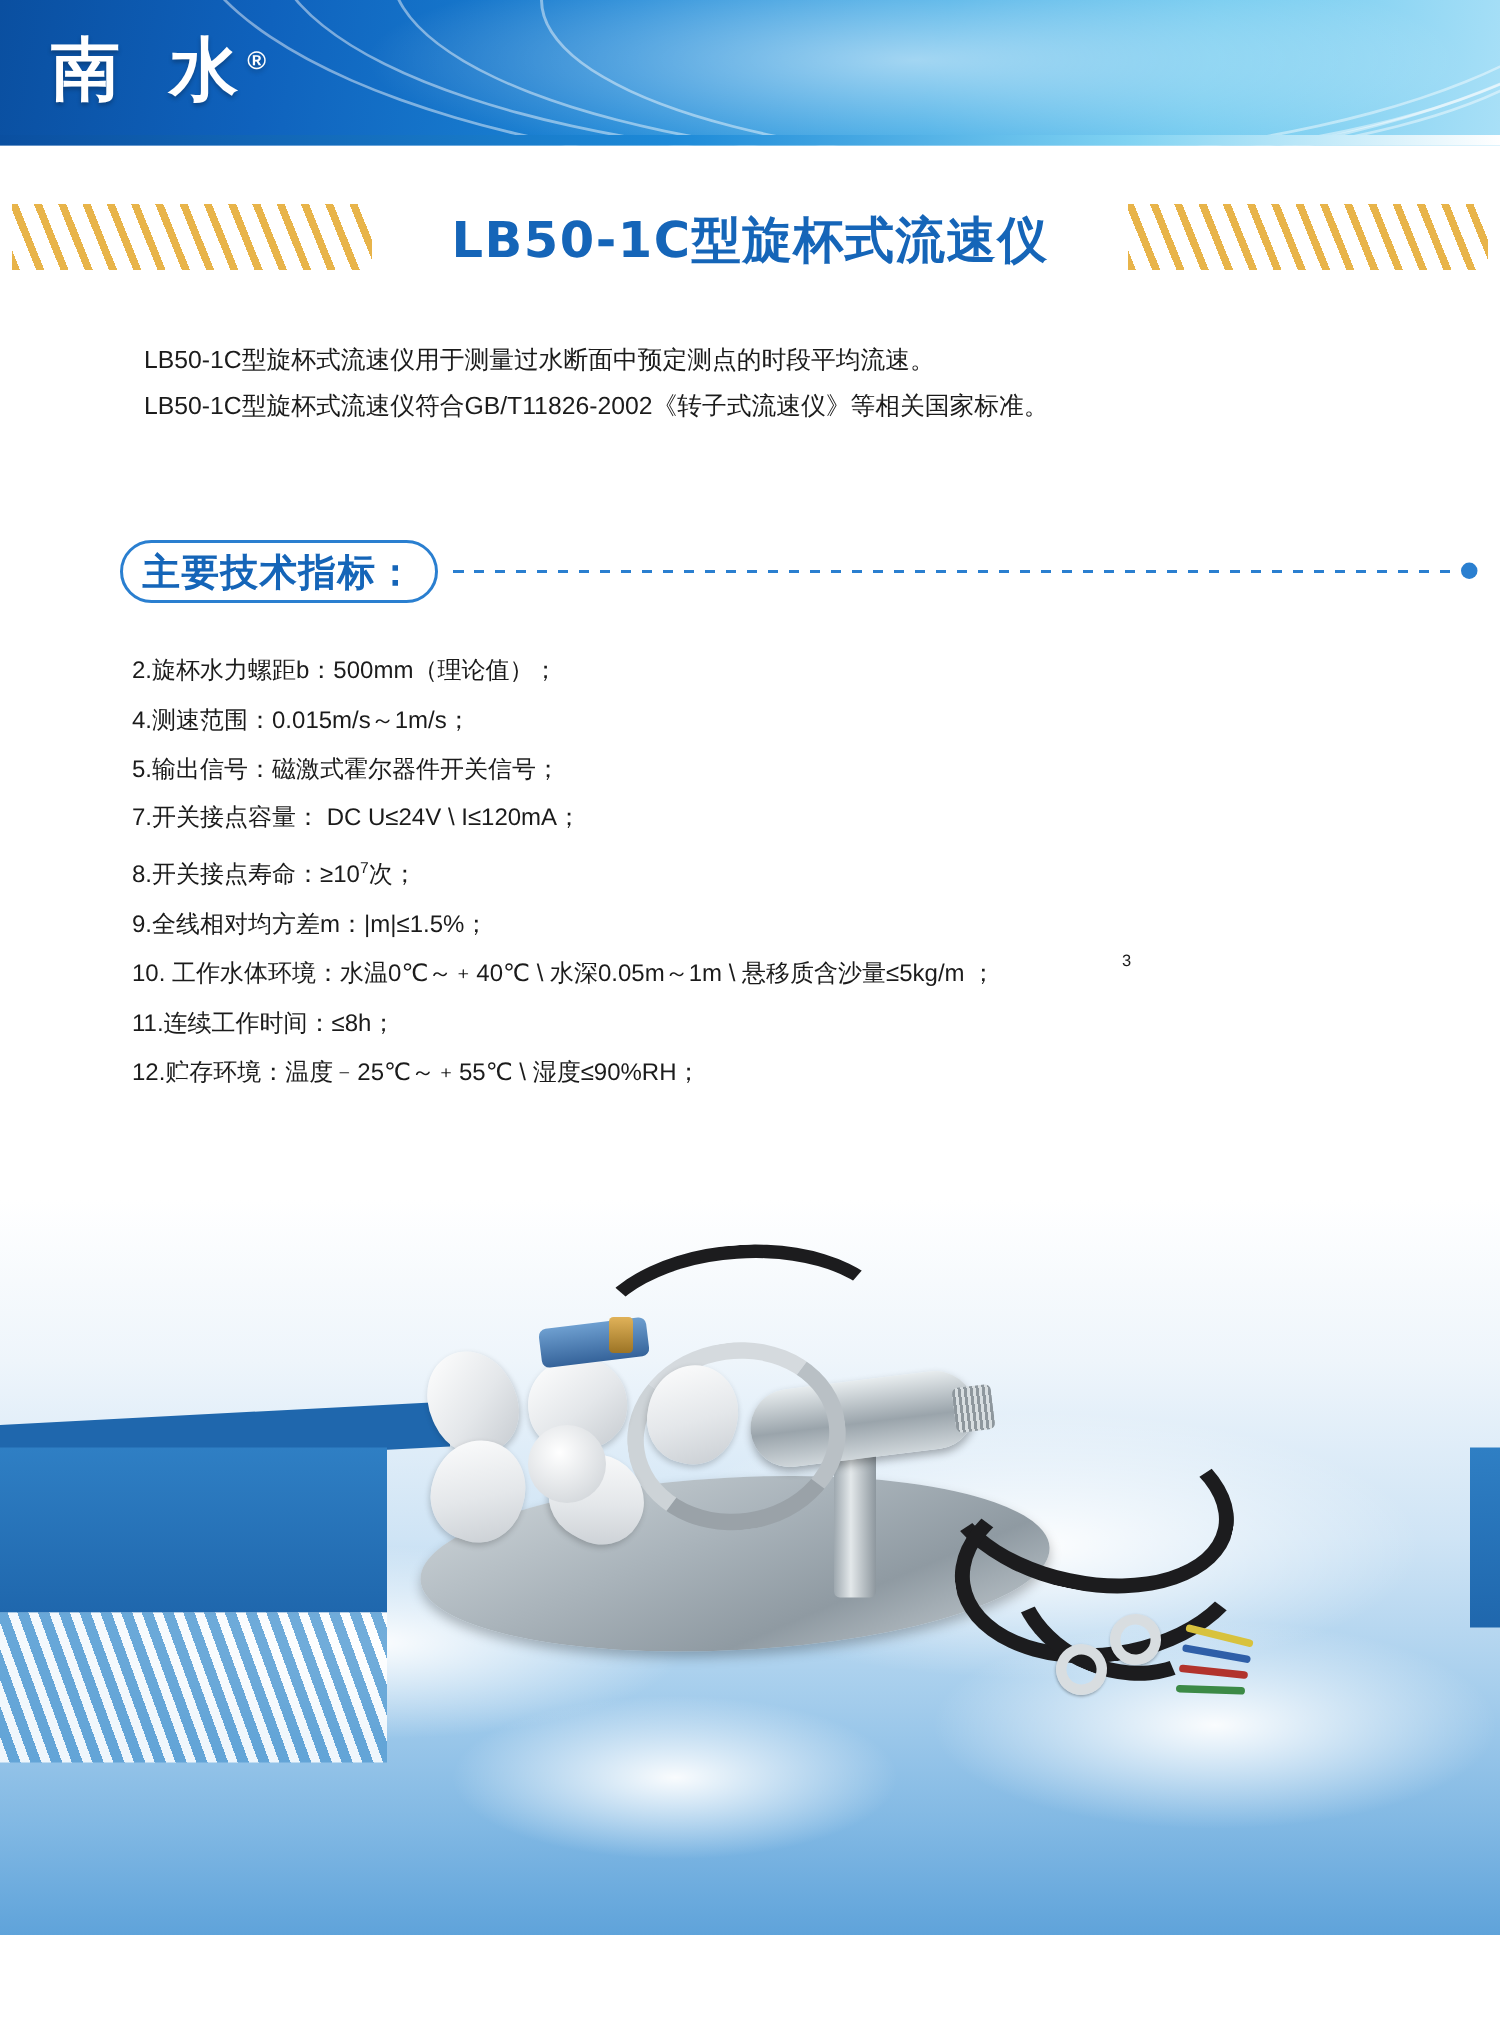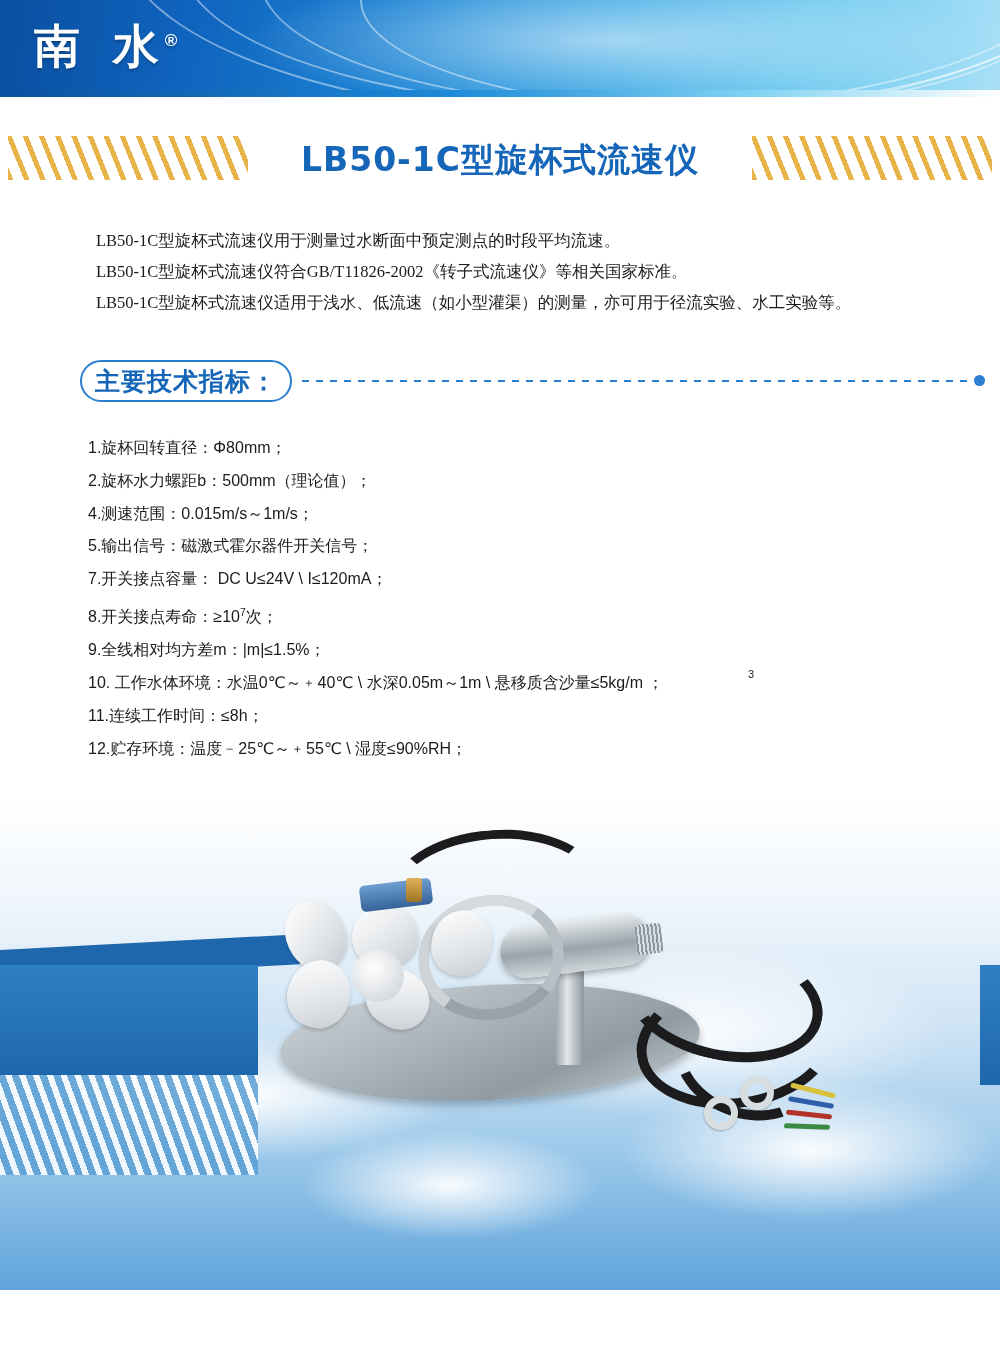--- a/index.html
+++ b/index.html
@@ -60,21 +60,21 @@
     position:absolute; left:250px; width:500px; top:0; height:60px;
     text-align:center; line-height:60px;
     font-size:33px; font-weight:bold; color:#1565b8;
     font-family:"DejaVu Sans","Liberation Sans",sans-serif;
     letter-spacing:1px;
   }
 
   
   .intro {
     position:absolute; left:96px; top:225px; width:840px;
-    font-size:16.5px; line-height:31px; color:#1b1b1b;font-family:Liberation Serif, serif;
+    font-size:16.5px; line-height:31px; color:#1b1b1b;
   }
   .intro p { margin:0; }
 
   
   .section-head { position:absolute; left:80px; top:360px; width:860px; height:42px; }
   .pill {
     position:absolute; left:0; top:0; width:212px; height:42px;
     border:2px solid #2a7fd0; border-radius:21px;
     background:#ffffff;
     display:flex; align-items:center; justify-content:center;
@@ -259,33 +259,31 @@
 
 <div class="title-row">
   <div class="hatch hatch-left"></div>
   <div class="hatch hatch-right"></div>
   <div class="doc-title">LB50-1C型旋杯式流速仪</div>
 </div>
 
 <div class="intro">
   <p>LB50-1C型旋杯式流速仪用于测量过水断面中预定测点的时段平均流速。</p>
   <p>LB50-1C型旋杯式流速仪符合GB/T11826-2002《转子式流速仪》等相关国家标准。</p>
-  <p>LB50-1C型旋杯式流速仪适用于浅水、低流速（如小型灌渠）的测量，亦可用于径流实验、水工实验等。</p>
 </div>
 
 <div class="section-head">
   <div class="pill">
     <span>主要技术指标：</span>
   </div>
   <div class="dashline"></div>
   <div class="dashdot"></div>
 </div>
 
 <div class="specs">
-  <div class="item">1.旋杯回转直径：Φ80mm；</div>
   <div class="item">2.旋杯水力螺距b：500mm（理论值）；</div>
   <div class="item">4.测速范围：0.015m/s～1m/s；</div>
   <div class="item">5.输出信号：磁激式霍尔器件开关信号；</div>
   <div class="item">7.开关接点容量：  DC U≤24V \ I≤120mA；</div>
   <div class="item">
     <span>8.开关接点寿命：≥10</span><sup>7</sup><span>次；</span>
   </div>
   <div class="item">9.全线相对均方差m：|m|≤1.5%；</div>
   <div class="item">
     <span>10. 工作水体环境：水温0℃～﹢40℃ \ 水深0.05m～1m \ 悬移质含沙量≤5kg/m ；</span><span class="unit-sup">3</span>

